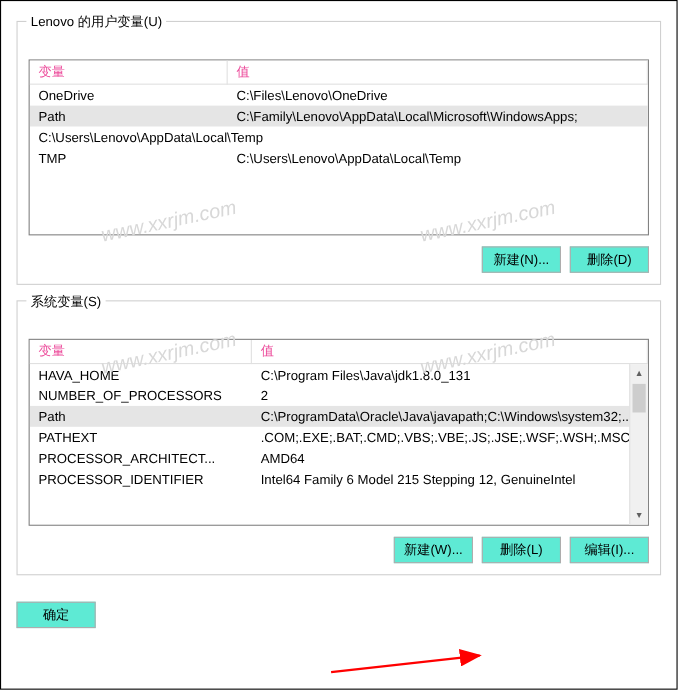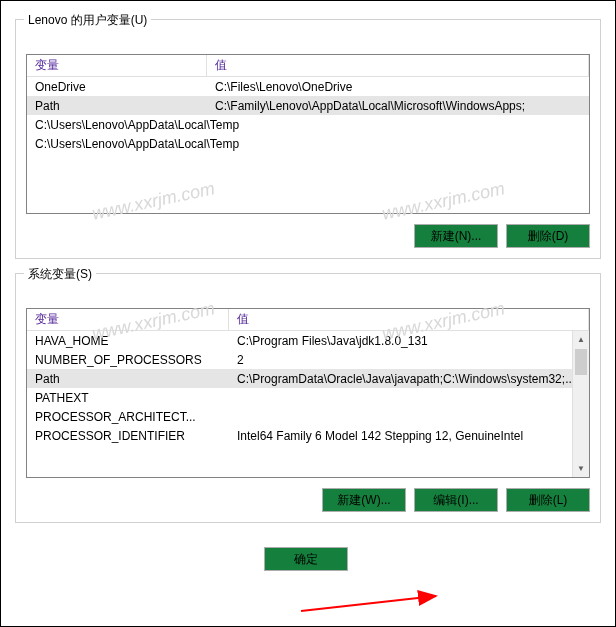--- a/index.html
+++ b/index.html
@@ -42,21 +42,21 @@
       display: flex;
       background: #fff;
       border-bottom: 1px solid #e0e0e0;
       height: 22px;
       align-items: center;
     }
     .lv-header-col {
       padding: 3px 8px;
       border-right: 1px solid #e0e0e0;
       font-size: 12px;
-      color: #4c1d95;
+      color: #ec4899;
     }
     .lv-body {
       overflow: hidden;
     }
     .lv-row {
       display: flex;
       height: 19px;
       align-items: center;
     }
     .lv-row.selected {
@@ -72,32 +72,32 @@
     .col-name { width: 180px; flex-shrink: 0; }
     .col-value { flex: 1; }
     .col-name-sys { width: 202px; flex-shrink: 0; }
     .btn-row {
       display: flex;
       justify-content: flex-end;
       gap: 8px;
       margin-top: 10px;
     }
     .btn {
-      width: 84px;
+      width: 72px;
       height: 24px;
       border: 1px solid #adadad;
-      background: #15803d;
+      background: #5eead4;
       font-size: 12px;
       font-family: inherit;
       cursor: pointer;
       text-align: center;
     }
     .dialog-btns {
       display: flex;
-      justify-content: center;
+      justify-content: flex-start;
       gap: 24px;
       padding: 10px 4px 4px 0;
     }
     .scrollbar {
       position: absolute;
       right: 0;
       top: 22px;
       bottom: 0;
       width: 17px;
       background: #f0f0f0;
@@ -153,20 +153,21 @@
           <div class="lv-cell col-value">C:\Files\Lenovo\OneDrive</div>
         </div>
         <div class="lv-row selected">
           <div class="lv-cell col-name">Path</div>
           <div class="lv-cell col-value">C:\Family\Lenovo\AppData\Local\Microsoft\WindowsApps;</div>
         </div>
         <div class="lv-row">
           <div class="lv-cell col-value">C:\Users\Lenovo\AppData\Local\Temp</div>
         </div>
         <div class="lv-row">
+          <div class="lv-cell col-name">TMP</div>
           <div class="lv-cell col-value">C:\Users\Lenovo\AppData\Local\Temp</div>
         </div>
       </div>
   </div>
   <div class="btn-row">
     <button class="btn">新建(N)...</button>
     <button class="btn">删除(D)</button>
   </div>
 </div>
 
@@ -185,39 +186,41 @@
         <div class="lv-row">
           <div class="lv-cell col-name-sys">NUMBER_OF_PROCESSORS</div>
           <div class="lv-cell col-value">2</div>
         </div>
         <div class="lv-row selected">
           <div class="lv-cell col-name-sys">Path</div>
           <div class="lv-cell col-value">C:\ProgramData\Oracle\Java\javapath;C:\Windows\system32;...</div>
         </div>
         <div class="lv-row">
           <div class="lv-cell col-name-sys">PATHEXT</div>
+          <div class="lv-cell col-value">.COM;.EXE;.BAT;.CMD;.VBS;.VBE;.JS;.JSE;.WSF;.WSH;.MSC</div>
         </div>
         <div class="lv-row">
           <div class="lv-cell col-name-sys">PROCESSOR_ARCHITECT...</div>
+          <div class="lv-cell col-value">AMD64</div>
         </div>
         <div class="lv-row">
           <div class="lv-cell col-name-sys">PROCESSOR_IDENTIFIER</div>
-          <div class="lv-cell col-value">Intel64 Family 6 Model 142 Stepping 12, GenuineIntel</div>
+          <div class="lv-cell col-value">Intel64 Family 6 Model 215 Stepping 12, GenuineIntel</div>
         </div>
       </div>
     <div class="scrollbar">
       <div class="scroll-arrow up">▲</div>
       <div class="scroll-thumb"></div>
       <div class="scroll-arrow down">▼</div>
     </div>
   </div>
   <div class="btn-row">
     <button class="btn">新建(W)...</button>
+    <button class="btn">删除(L)</button>
     <button class="btn">编辑(I)...</button>
-    <button class="btn">删除(L)</button>
   </div>
 </div>
 
 <div class="dialog-btns">
   <button class="btn">确定</button>
 </div>
 
 <svg class="arrow-svg" style="left:295px; top:565px;" width="160" height="50">
   <defs>
     <marker id="ah" markerWidth="10" markerHeight="8" refX="9" refY="4" orient="auto">

